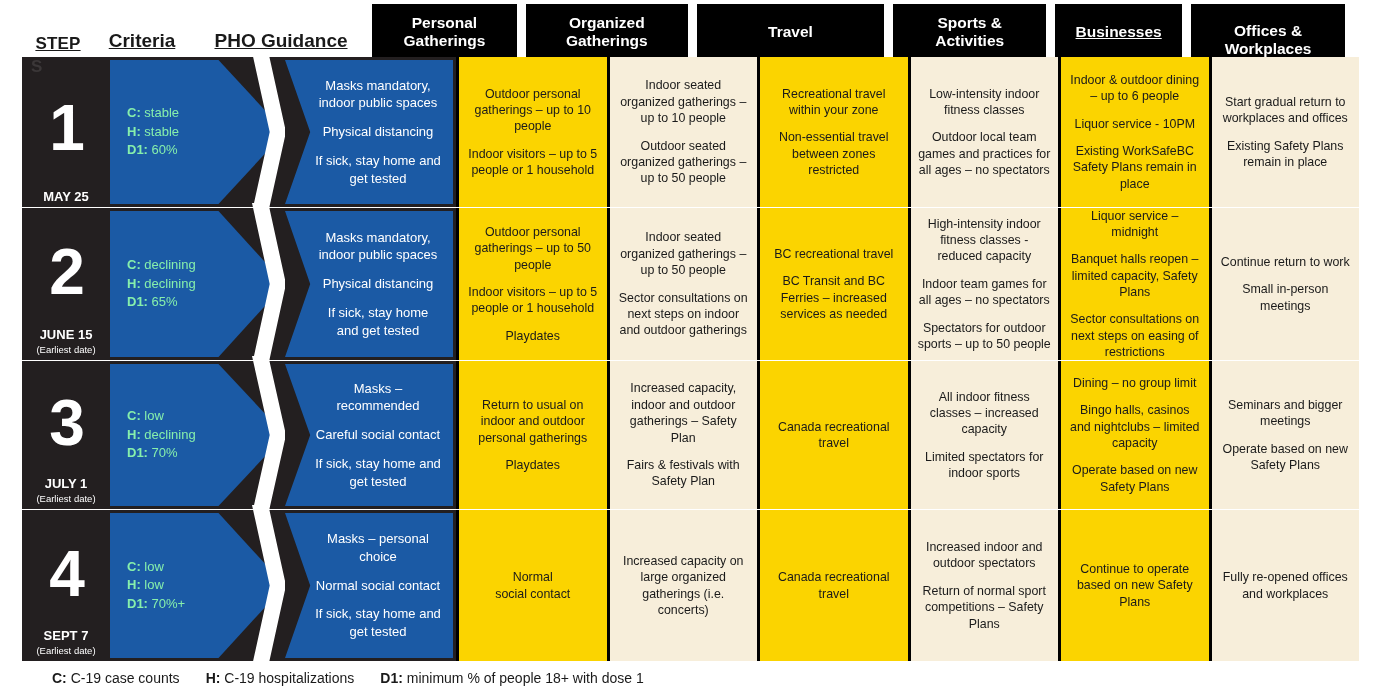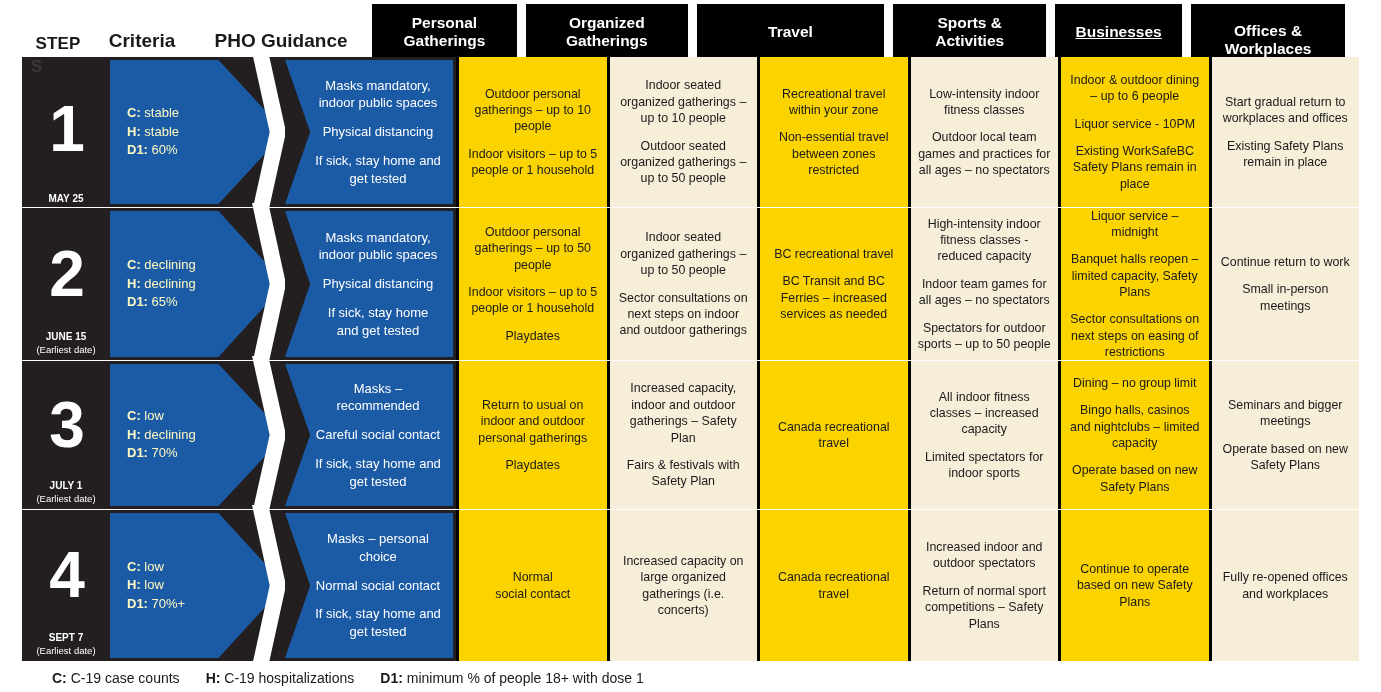--- a/index.html
+++ b/index.html
@@ -10,20 +10,21 @@
     overflow: hidden;
   }
   #root { position: relative; width: 1381px; height: 692px; background:#fff; }
 
   
   .top-captions { position:absolute; left:0; top:0; width:372px; height:56px; }
   .cap {
     position:absolute; top:28px; transform:translateY(-50%);
     color:#1a1a1a; font-weight:bold; text-align:center;
     white-space:nowrap;
+    text-decoration:underline;
   }
   .cap-step { left:22px; width:72px; font-size:17px; letter-spacing:.2px; top:44px; }
   .cap-criteria { left:94px; width:96px; font-size:19px; top:41px; }
   .cap-pho { left:190px; width:182px; font-size:19px; top:41px; }
 
   
   .headers { position:absolute; left:372px; top:4px; width:1009px; height:56px; display:flex; }
   .hdr {
     background:#000; color:#fff; font-weight:bold; font-size:15.5px;
     line-height:18px; text-align:center;
@@ -58,40 +59,40 @@
     position:absolute; left:9px; top:1px;
     font-size:17px; font-weight:bold; color:#3b3738;
     line-height:1;
   }
   .step-num {
     font-size:64px; font-weight:bold; line-height:0.94;
     letter-spacing:-2px; margin-top:8px; flex:1 1 auto;
     display:flex; align-items:center; justify-content:center;
   }
   .step-date {
-    font-size:10px; font-weight:bold; line-height:1.05;
+    font-size:13px; font-weight:bold; line-height:1.05;
     text-align:center; padding-bottom:3px; white-space:nowrap;
   }
   .step-sub {
     font-size:9.5px; font-weight:normal; line-height:1.05;
     text-align:center; padding-bottom:5px; white-space:nowrap;
   }
 
   
   .criteria-wrap {
     position:relative; flex:0 0 175px; width:175px; background:#231f20;
   }
   .criteria-shape {
     position:absolute; left:0; top:3px; bottom:3px; right:0;
     background:#1b5aa5;
     clip-path: polygon(0 0, 62% 0, 100% 50%, 62% 100%, 0 100%);
     display:flex; align-items:center;
   }
   .criteria-text {
-    color:#fef9c3; font-size:13px; line-height:1.42;
+    color:#86efac; font-size:13px; line-height:1.42;
     padding-left:17px; white-space:nowrap;
   }
   .criteria-text b { font-weight:bold; }
   .criteria-text .val { font-weight:normal; }
   .chev-white {
     position:absolute; right:-1px; top:-5px; bottom:-5px; width:34px;
     background:#fff;
     clip-path: polygon(0 0, 48% 0, 100% 50%, 48% 100%, 0 100%, 52% 50%);
   }
 

